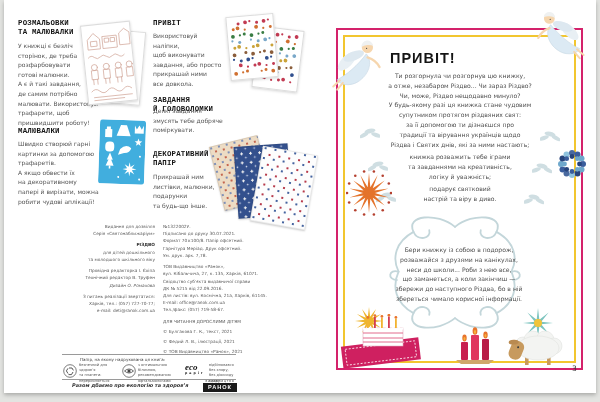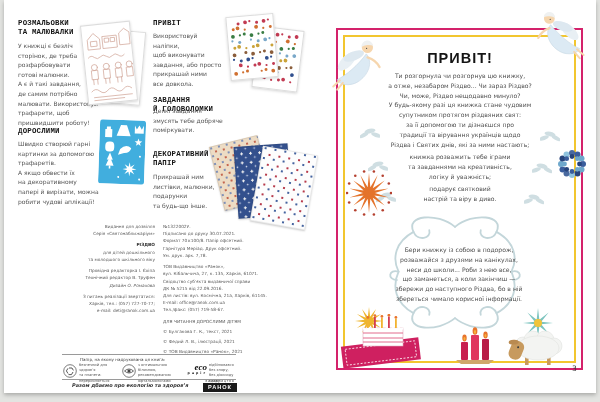--- a/index.html
+++ b/index.html
@@ -27,21 +27,21 @@
   .rule{position:absolute;height:1px;background:#9a9a9a}
   .eco-small{font-size:3.6px;line-height:1.45;color:#555;white-space:pre-line}
   .eco-head{font-size:4.1px;color:#444}
   .slogan{font-size:5px;font-weight:700;font-style:italic;color:#333}
   .ranok-top{font-size:2.7px;letter-spacing:.7px;color:#333;text-align:center}
   .ranok-box{background:#1a1a1a;color:#fff;font-weight:700;font-size:5.6px;text-align:center;line-height:9px;height:9px;letter-spacing:1px;font-family:"Liberation Sans",sans-serif}
   .ecologo1{font-family:"Liberation Serif",serif;font-weight:700;font-style:italic;font-size:9px;line-height:8px;color:#111}
   .ecologo2{font-size:3.2px;letter-spacing:2px;color:#111;font-weight:700}
   
   .frame{position:absolute;border-style:solid;background:transparent}
-  .rp-title{font-family:"Liberation Sans",sans-serif;font-weight:700;font-size:14.5px;letter-spacing:1px;color:#141414;text-align:center}
+  .rp-title{font-family:"Liberation Sans",sans-serif;font-weight:700;font-size:14.5px;letter-spacing:1px;color:#141414;text-align:left}
   .rp-text{font-size:6.1px;line-height:1.6;color:#4f4f4f;text-align:center;white-space:pre-line}
   .pagenum{font-size:7.5px;color:#333}
 </style>
 </head>
 <body>
 
 <div class="spread"></div>
 
 <div class="abs h" style="left:18px;top:19px;width:100px">РОЗМАЛЬОВКИ
 ТА МАЛЮВАЛКИ</div>
@@ -72,21 +72,21 @@
       <circle cx="33" cy="42" r="3"></circle>
         <path d="M30,45 h6 v9 h-6 z M31,54 v5 M35,54 v5"></path>
       <circle cx="44" cy="42" r="3"></circle>
         <path d="M41,45 h6 v9 h-6 z"></path>
       <path d="M4,66 q4,-4 8,0 q4,4 8,0 q4,-4 8,0 q4,4 8,0 q4,-4 8,0"></path>
       <path d="M6,72 h38 M6,75 h30"></path>
     </g>
   </svg>
 </div>
 
-<div class="abs h" style="left:18px;top:127px;width:90px">ДОРОСЛИМИ</div>
+<div class="abs h" style="left:18px;top:127px;width:90px">МАЛЮВАЛКИ</div>
 <div class="abs b" style="left:18px;top:139px;width:82px">Швидко створюй гарні
 картинки за допомогою
 трафаретів.
 А якщо обвести їх
 на декоративному
 папері й вирізати, можна
 робити чудові аплікації!</div>
 
 <div class="abs" style="left:99px;top:120px;transform:rotate(2deg)">
   <svg width="46" height="64" viewBox="0 0 46 64">
@@ -295,21 +295,21 @@
   <svg width="14" height="14" viewBox="0 0 14 14">
     <circle cx="7" cy="7" r="6.3" fill="none" stroke="#444" stroke-width="0.7"></circle>
     <path d="M2.5,7 q4.5,-4 9,0 q-4.5,4 -9,0 z" fill="none" stroke="#444" stroke-width="0.8"></path>
     <circle cx="7" cy="7" r="1.6" fill="#444"></circle>
   </svg>
 </div>
 <div class="abs eco-small" style="left:138px;top:363px;width:46px">з оптимальною білизною,
 рекомендованою
 офтальмологами</div>
 
-<div class="abs" style="left:185px;top:363px;width:22px;text-align:right">
+<div class="abs" style="left:185px;top:363px;width:22px;text-align:left">
   <div class="ecologo1">eco</div>
   <div class="ecologo2">papir</div>
 </div>
 <div class="abs eco-small" style="left:209px;top:363px;width:30px">відбілювався
 без хлору,
 без діоксиду хлору</div>
 
 <div class="rule" style="left:62px;top:379px;width:174px"></div>
 <div class="abs slogan" style="left:72px;top:381.5px">Разом дбаємо про екологію та здоров’я</div>
 

